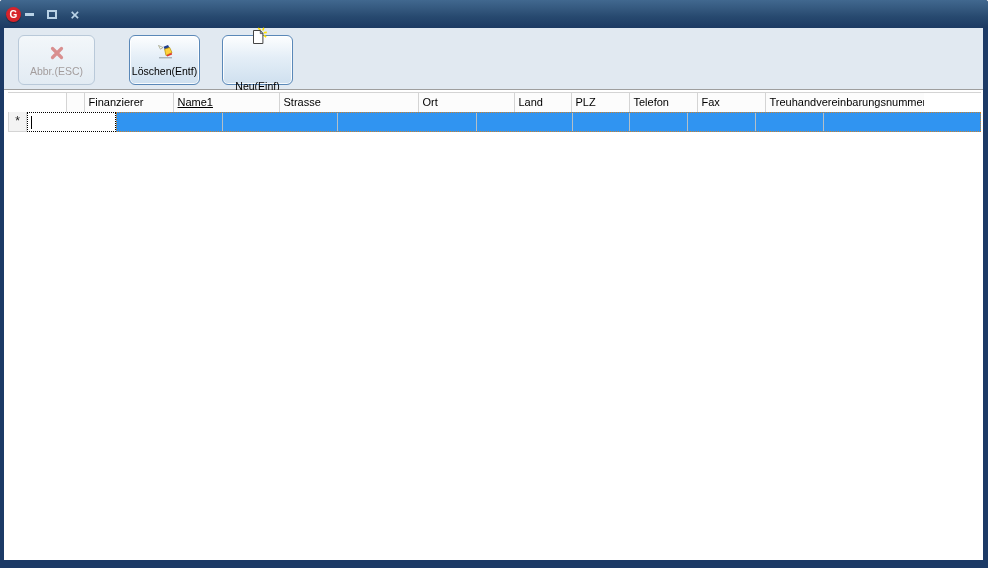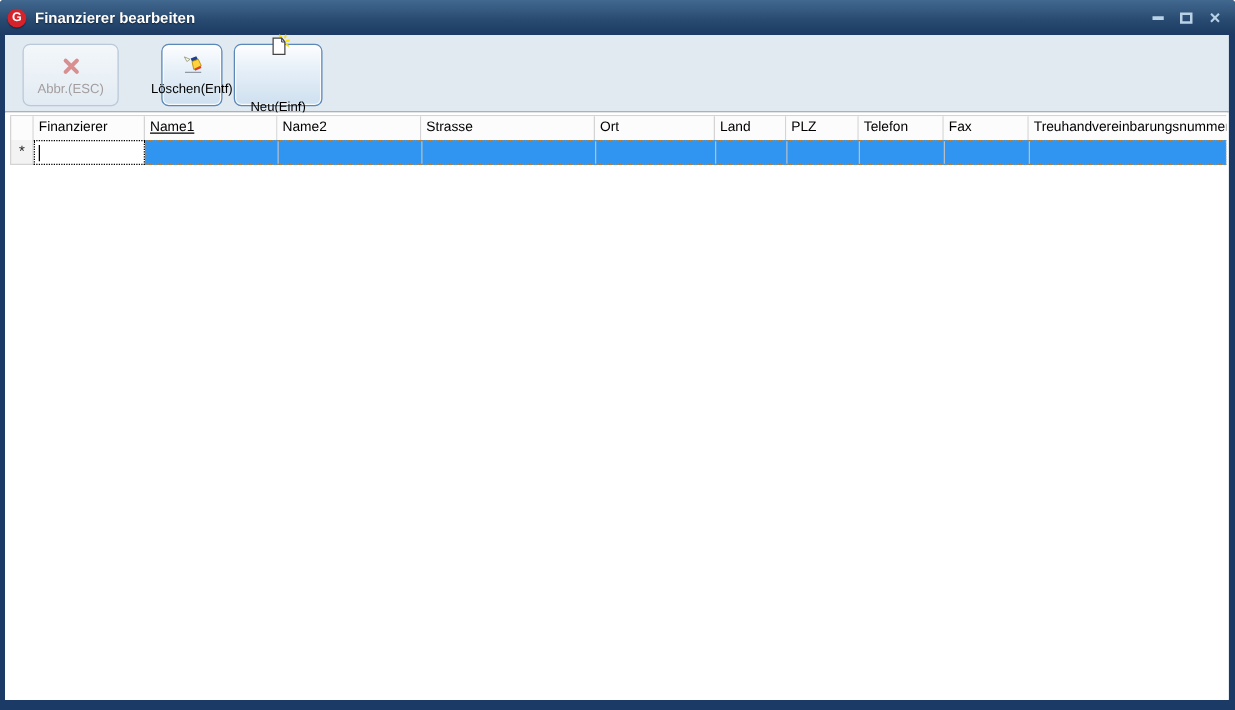--- a/index.html
+++ b/index.html
@@ -75,21 +75,21 @@
     box-shadow: inset 0 0 0 1px rgba(255,255,255,0.85);
     color: #000;
   }
   .tb-disabled {
     border: 1px solid #b9c9d9;
     background: linear-gradient(180deg, #f3f7fa 0%, #e2ebf3 100%);
     color: #a39d9d;
     cursor: default;
   }
   .btn-abbr    { width: 77px; margin-right: 34px; }
-  .btn-loeschen{ width: 49px; margin-right: 9px; }
+  .btn-loeschen{ width: 71px; margin-right: 22px; }
   .btn-neu     { width: 71px; gap: 32px; }
 
   
   .content { flex: 1 1 auto; background: #fff; overflow: hidden; }
   .grid { margin: 2px 0 0 4px; width: 973px; font-size: 11px; }
 
   .grid-header { display: flex; height: 20px; border-top: 1px solid #d4d4d4; justify-content: center; }
   .hcell {
     height: 20px; line-height: 19px;
     background: #fcfcfc;
@@ -137,21 +137,20 @@
   .s-ort { width: 96px; } .s-land { width: 57px; } .s-plz { width: 58px; }
   .s-tel { width: 68px; } .s-fax { width: 68px; }
 </style>
 </head>
 <body>
 
 <div class="window">
 
   <div class="titlebar">
     <span class="app-icon">G</span>
-    <span class="title-text">Finanzierer bearbeiten</span>
     <span class="win-controls">
       <span class="win-btn">
           <span class="glyph-min"></span>
         </span>
       <span class="win-btn">
           <span class="glyph-max"></span>
         </span>
       <span class="win-btn glyph-close">×</span>
     </span>
   </div>
@@ -198,21 +197,20 @@
 
   </div>
 
   <div class="content">
     <div class="grid">
 
       <div class="grid-header">
         <div class="hcell corner" style="width:19px"></div>
         <div class="hcell w-fin">Finanzierer</div>
         <div class="hcell w-n1">Name1</div>
-        <div class="hcell w-n2">Name2</div>
         <div class="hcell w-str">Strasse</div>
         <div class="hcell w-ort">Ort</div>
         <div class="hcell w-land">Land</div>
         <div class="hcell w-plz">PLZ</div>
         <div class="hcell w-tel">Telefon</div>
         <div class="hcell w-fax">Fax</div>
         <div class="hcell w-tre" style="border-right:none">Treuhandvereinbarungsnummer</div>
       </div>
 
       <div class="grid-row">

